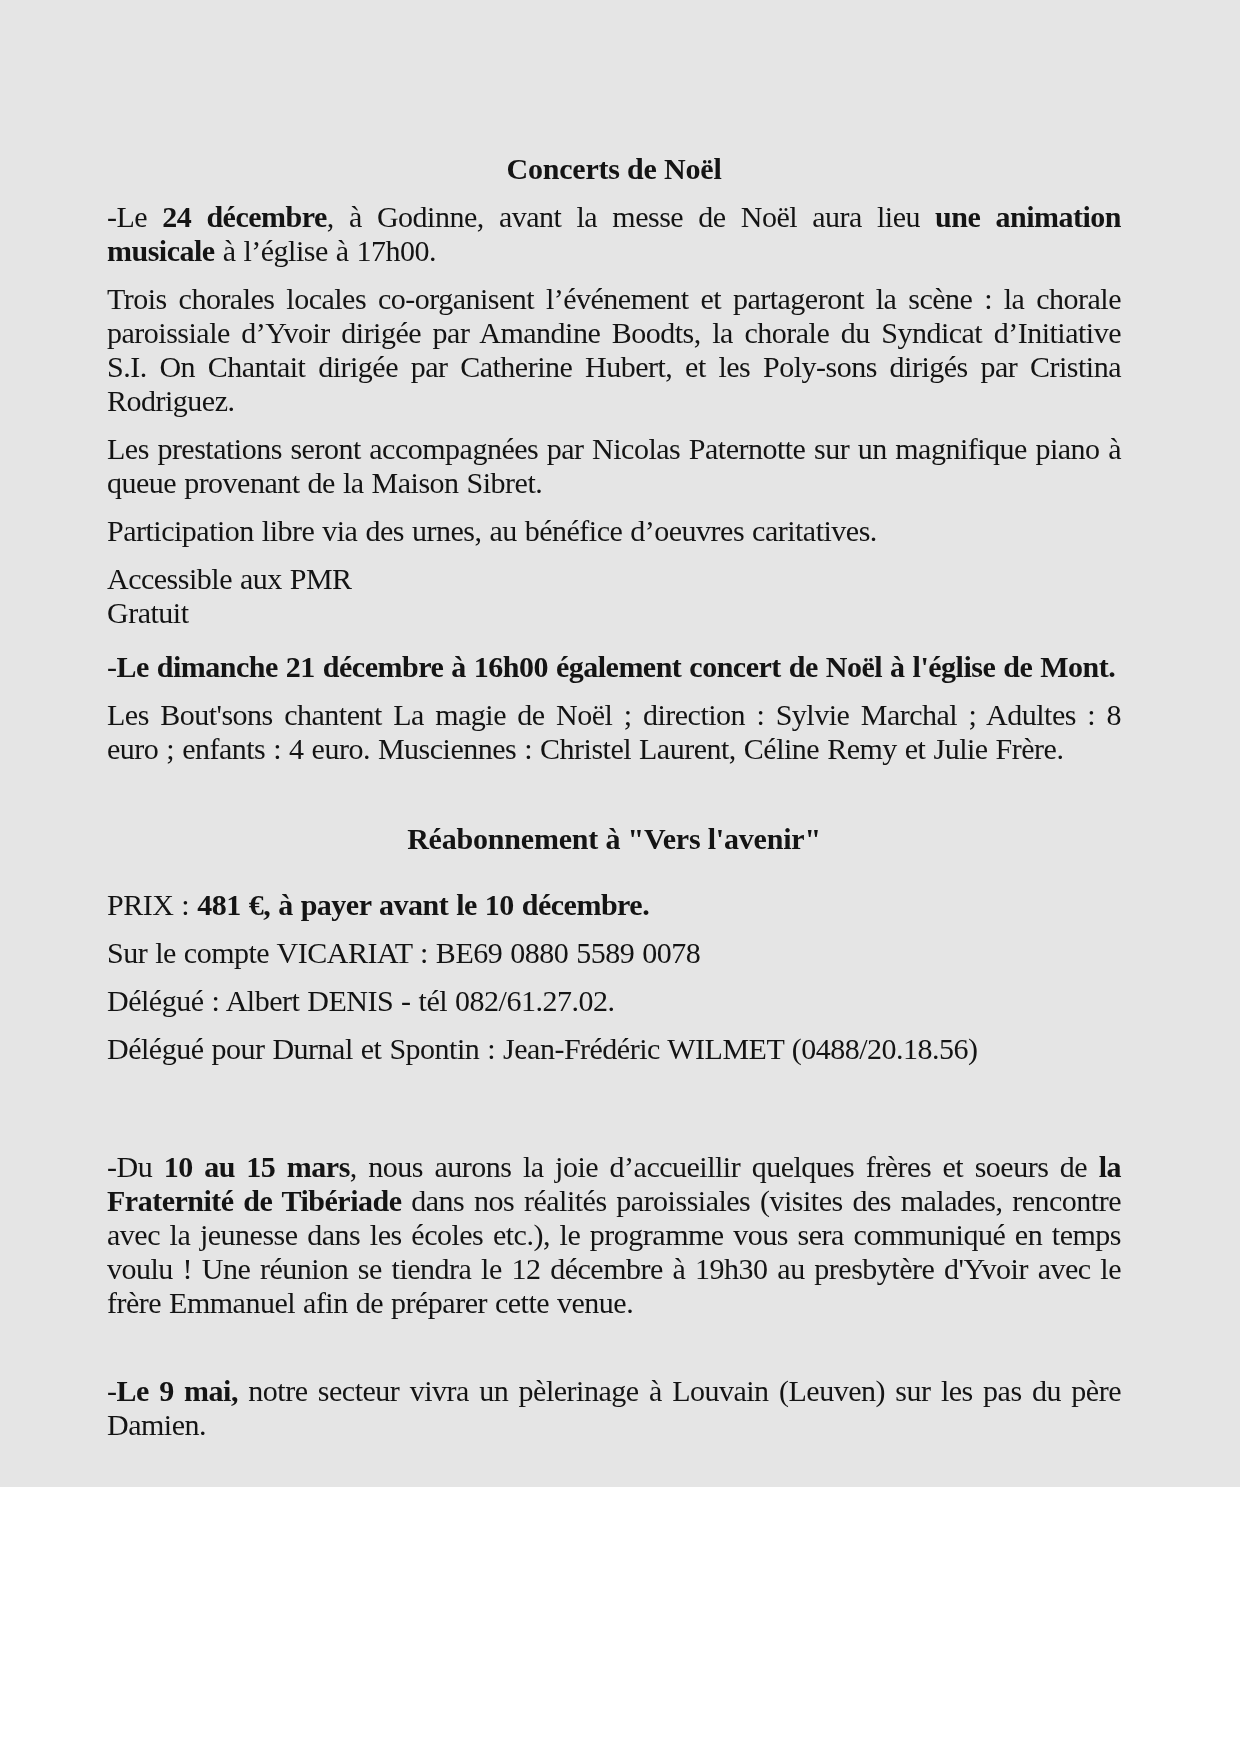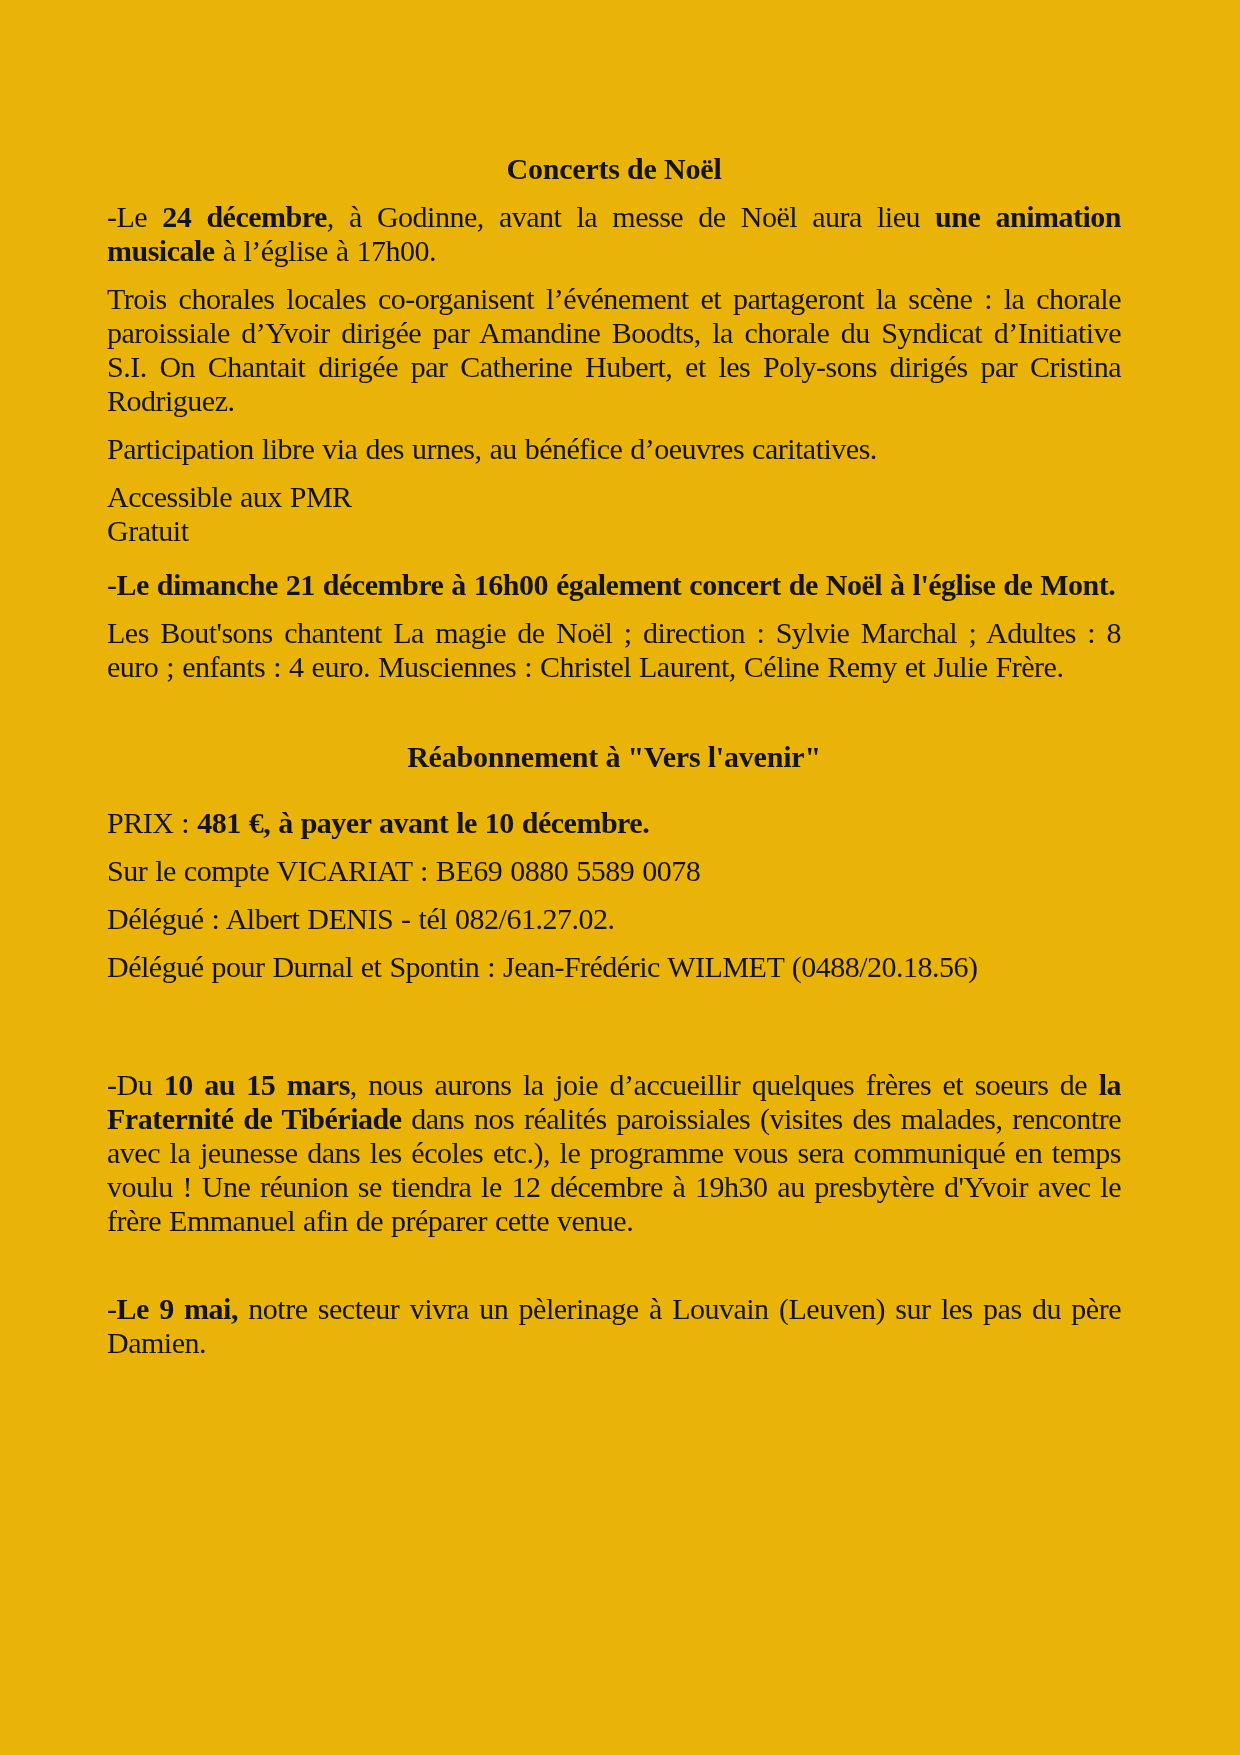--- a/index.html
+++ b/index.html
@@ -10,23 +10,23 @@
   body {
     width: 1240px;
     height: 1755px;
     overflow: hidden;
     font-family: "Liberation Serif", "DejaVu Serif", serif;
     color: #141414;
   }
   .page {
     box-sizing: border-box;
     width: 1240px;
-    height: 1755px;
+    height: 1487px;
     padding: 152px 119px 0 107px;
-    background: #eab308;
+    background: #e5e5e5;
   }
   .doc-heading {
     margin: 0 0 14px 0;
     font-size: 30px;
     line-height: 34px;
     font-weight: 700;
     text-align: center;
     letter-spacing: -0.2px;
   }
   .para {
@@ -49,20 +49,21 @@
 
 <main class="page">
 
   <h2 class="doc-heading">Concerts de Noël</h2>
 
   <p class="para"><span>-Le </span><span class="b">24 décembre</span><span>, à Godinne, avant la messe de Noël aura lieu </span><span class="b">une animation musicale</span><span> à l’église à 17h00.</span></p>
 
 
   <p class="para"><span>Trois chorales locales co-organisent l’événement et partageront la scène : la chorale paroissiale d’Yvoir dirigée par Amandine Boodts, la chorale du Syndicat d’Initiative S.I. On Chantait dirigée par Catherine Hubert, et les Poly-sons dirigés par Cristina Rodriguez.</span></p>
 
+  <p class="para"><span>Les prestations seront accompagnées par Nicolas Paternotte sur un magnifique piano à queue provenant de la Maison Sibret.</span></p>
 
   <p class="para"><span>Participation libre via des urnes, au bénéfice d’oeuvres caritatives.</span></p>
 
   <p class="para"><span>Accessible aux PMR</span><br><span>Gratuit</span></p>
 
   <p class="para mt-mont"><span>-</span><span class="b">Le dimanche 21 décembre à 16h00 également concert de Noël à l'église de Mont.</span></p>
 
   <p class="para"><span>Les Bout'sons chantent La magie de Noël ; direction : Sylvie Marchal ; Adultes : 8 euro ; enfants : 4 euro. Musciennes : Christel Laurent, Céline Remy et Julie Frère.</span></p>
 
   <h2 class="doc-heading mt-h2">Réabonnement à "Vers l'avenir"</h2>

